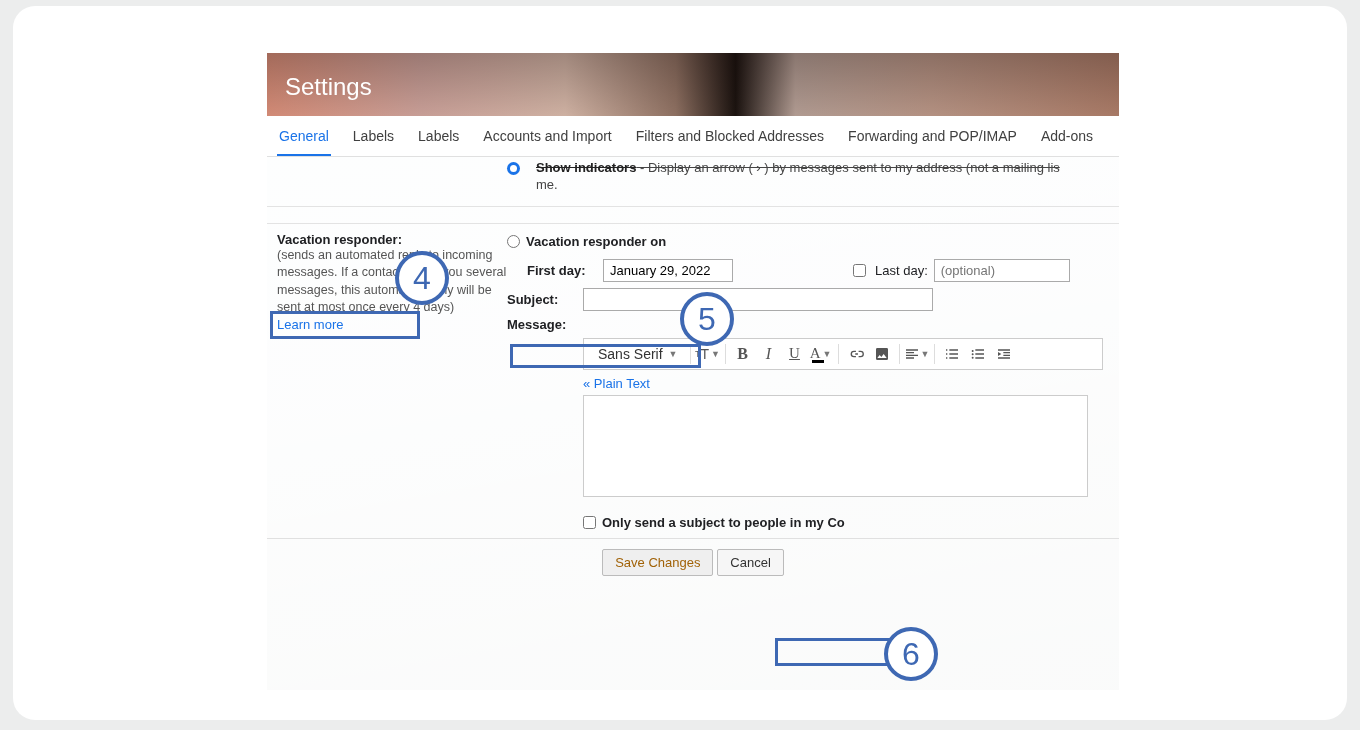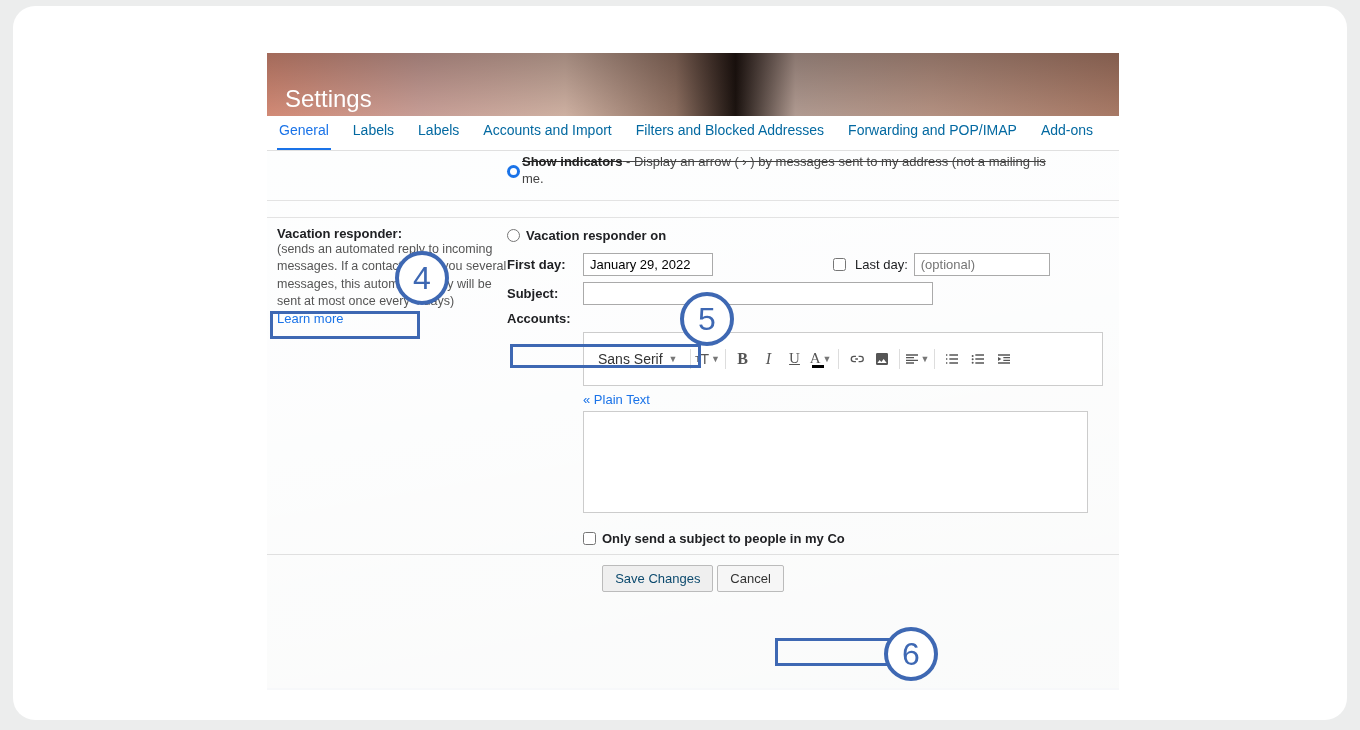--- a/index.html
+++ b/index.html
@@ -38,38 +38,38 @@
     position: relative;
     width: 100%;
     height: 63px;
     background:
       linear-gradient(rgba(10,0,0,0.35), rgba(10,0,0,0.15)),
       linear-gradient(90deg, #f5a28a 0%, #e8b9b0 18%, #f0cfbe 35%, #a38271 48%, #1e1612 55%, #cdb5aa 62%, #d1aa98 78%, #c38e77 100%);
     color: #fff;
   }
   .header h1 {
     margin: 0;
-    padding: 32px 18px 0;
+    padding: 20px 18px 0;
     font-weight: 400;
     font-size: 24px;
     font-family: "Google Sans", Arial, sans-serif;
   }
   .tabs {
     display: flex;
     gap: 20px;
-    padding: 2px 10px 0 10px;
+    padding: 8px 10px 0 10px;
     background: #fff;
     border-bottom: 1px solid #e0e0e0;
     font-size: 14px;
     white-space: nowrap;
     overflow: hidden;
   }
   .tab {
     padding: 4px 2px 10px;
-    color: #0369a1;
+    color: #404040;
     cursor: pointer;
     font-family: "Google Sans", Arial, sans-serif;
   }
   .tab.active {
     color: #1a73e8;
     border-bottom: 3px solid #1a73e8;
     margin-bottom: -1px;
     font-weight: 500;
   }
   .content {
@@ -93,21 +93,21 @@
     font-size: 13px;
   }
   .labelcol .lbl { font-weight: bold; }
   .labelcol .sub { color: #555; font-weight: normal; font-size: 12.5px; line-height: 1.4; }
   .valuecol { flex: 1; font-size: 13px; }
   .radio-line { display: flex; align-items: center; gap: 6px; margin: 2px 0; }
   .radio-line input[type=radio] { accent-color: #1a73e8; margin:0; }
   .radio-line .bold { font-weight: bold; }
   .radio-line .desc { color: #444; }
   .indicators-cutoff {
-    display:flex; gap:2px; margin:-5px 0 4px;align-items:center;
+    display:flex; gap:16px; margin:-5px 0 4px;
   }
   .indicators-cutoff .r { width:13px; height:13px; border-radius:50%; background:#1a73e8; margin-top:2px; flex-shrink:0; position:relative;}
   .indicators-cutoff .r::after{content:"";position:absolute;left:3px;top:3px;width:7px;height:7px;border-radius:50%;background:#fff;}
   .indicators-cutoff .r::before{content:"";position:absolute;left:5px;top:5px;width:3px;height:3px;border-radius:50%;background:#1a73e8;}
   .indicators-cutoff .txt { color:#444; line-height:1.3; }
   .indicators-cutoff .txt .strike { text-decoration: line-through; color:#222; font-weight:bold;}
   .fieldrow { display:flex; align-items:center; gap:8px; margin:6px 0; font-size:13px;}
   .fieldrow .flabel { width:68px; font-weight:bold; text-align:left;}
   .fieldrow input[type=text] { border:1px solid #aaa; padding:3px 6px; font-size:13px; background:#fff;}
   .lastday-group { display:flex; align-items:center; gap:6px; }
@@ -115,21 +115,21 @@
   a.link { color:#1a73e8; text-decoration:none; cursor:pointer; }
   
   .rte {
     margin-left: 76px;
     margin-top: 2px;
     width: 520px;
   }
   .toolbar {
     display:flex; align-items:center; gap:0;
     background:#fff; border:1px solid #ccc;
-    padding:14px 6px;
+    padding:3px 6px;
     font-size:14px; color:#555;
     overflow:hidden;
   }
   .tb-font { display:flex; align-items:center; gap:6px; padding:0 8px; font-family:sans-serif; color:#333;}
   .tb-caret { font-size:9px; color:#777;}
   .tb-sep { width:1px; height:20px; background:#ddd; margin:0 4px;}
   .tb-btn { width:26px; height:24px; display:flex; align-items:center; justify-content:center; color:#555; cursor:pointer; border-radius:2px;}
   .tb-btn svg { width:16px; height:16px; fill:#555; }
   .tb-btn.bold-b { font-weight:bold; font-family:"Times New Roman",serif; font-size:16px;}
   .tb-btn.ital { font-style:italic; font-family:"Times New Roman",serif; font-size:16px;}
@@ -147,21 +147,21 @@
   .contacts-row .bold{font-weight:bold;}
   .footer-buttons {
     border-top:1px solid #e0e0e0;
     padding:10px 0 20px;
     text-align:center;
   }
   .btn {
     border:1px solid #bbb; background:#f6f6f6; color:#333;
     padding:5px 12px; font-size:13px; cursor:pointer; border-radius:2px;
   }
-  .btn.disabled { color:#0c4a6e; background:#efefef; cursor:default;text-align:right;}
+  .btn.disabled { color:#a16207; background:#efefef; cursor:default;text-align:right;}
   
   .badge {
     position:absolute;
     width:54px; height:54px;
     border:4px solid #3e68b3;
     background:#fff; color:#3e68b3;
     border-radius:50%;
     display:flex; align-items:center; justify-content:center;
     font-size:32px; font-weight:400;
     z-index:50;
@@ -217,38 +217,38 @@
           <span class="lbl">Vacation responder:</span><br>
           <span class="sub">(sends an automated reply to incoming messages. If a contact sends you several messages, this automated reply will be sent at most once every 4 days)</span><br>
           <a class="link">Learn more</a>
         </div>
         <div class="valuecol" style="position:relative;">
           <label class="radio-line">
             <input type="radio" name="vac" style="">
             <span class="bold">Vacation responder on</span>
           </label>
 
-          <div class="fieldrow" style="margin-top:10px;">
+          <div class="fieldrow" style="margin-top:10px;margin-left:20px;">
             <span class="flabel">First day:</span>
             <input type="text" style="width: 130px;" value="January 29, 2022">
             <div style="flex:0 0 100px"></div>
             <div class="lastday-group">
               <input type="checkbox" style="">
               <span class="bold">Last day:</span>
               <input type="text" style="width: 136px;" placeholder="(optional)">
             </div>
           </div>
 
           <div class="fieldrow">
             <span class="flabel">Subject:</span>
             <input type="text" style="width: 350px;" value="">
           </div>
 
           <div class="fieldrow" style="align-items:flex-start;">
-            <span class="flabel">Accounts:</span>
+            <span class="flabel">Message:</span>
           </div>
 
           <div class="rte">
             <div class="toolbar">
               <div class="tb-font">
                 <span>Sans Serif</span>
                 <span class="tb-caret">▼</span>
               </div>
               <div class="tb-sep"></div>
               <div class="tb-btn" style="font-size:12px;">

